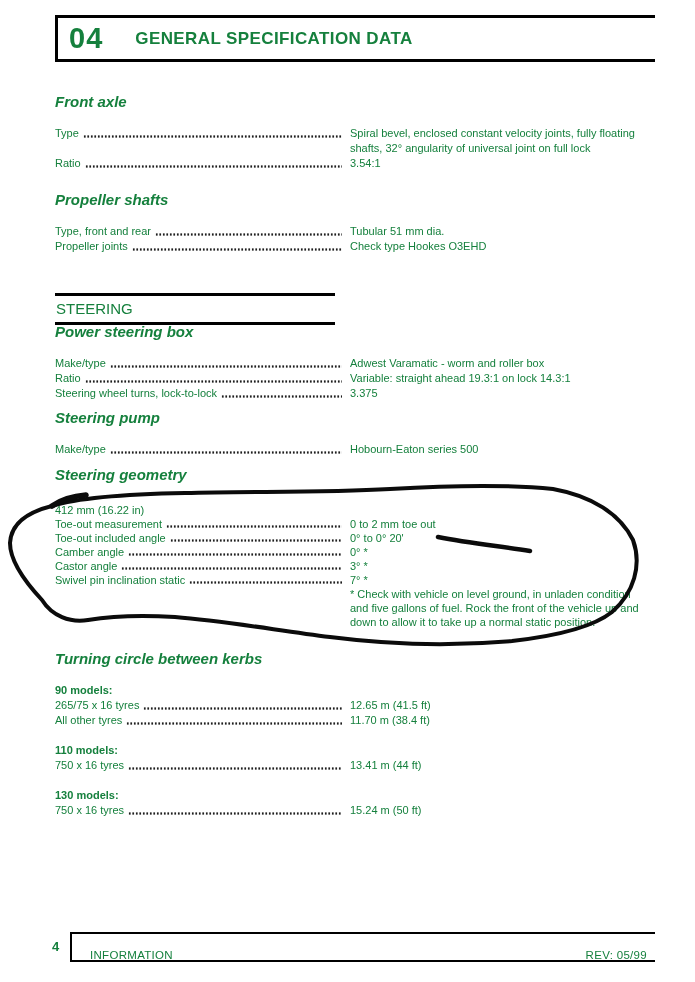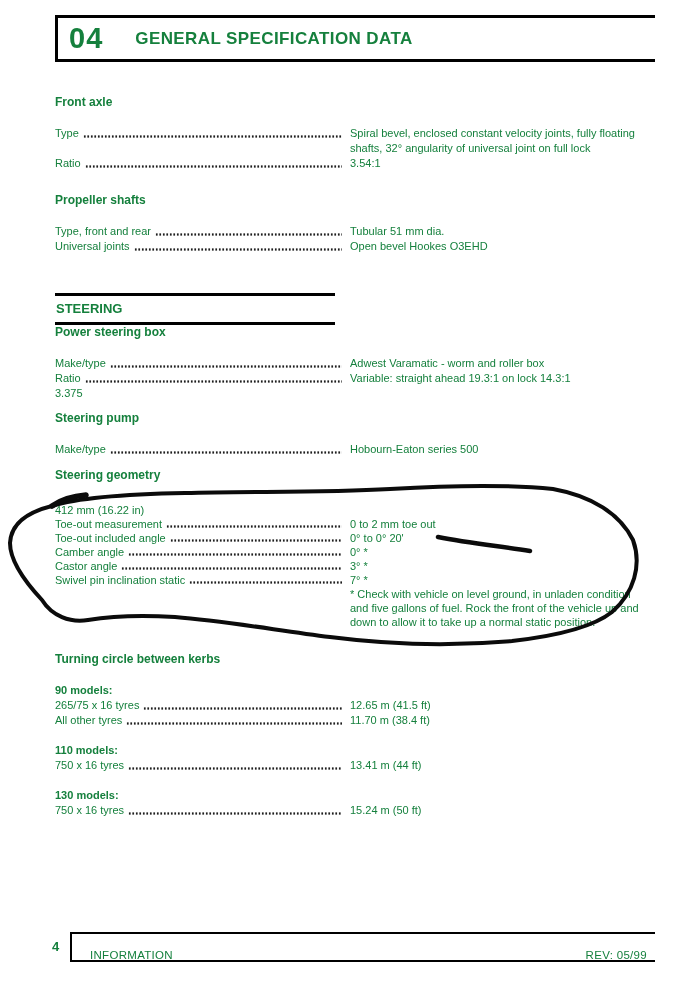--- a/index.html
+++ b/index.html
@@ -11,38 +11,38 @@
   .header-box{
     position:absolute;left:55px;top:15px;width:600px;height:47px;
     border-top:3px solid #000;border-bottom:3px solid #000;border-left:3px solid #000;
     display:flex;align-items:center;box-sizing:border-box;
   }
   .section-number{font-size:29px;font-weight:bold;margin-left:11px;letter-spacing:1px;}
   .header-title{font-size:17px;font-weight:bold;margin-left:32px;letter-spacing:.4px;}
 
   
   .sec{position:absolute;left:55px;width:600px;}
-  .sec-heading{font-size:12px;font-weight:bold;margin:0 0 17px 0;line-height:14px;}
+  .sec-heading{font-size:15px;font-weight:bold;margin:0 0 17px 0;line-height:14px;font-style:italic;}
   .tight .sec-heading{margin-bottom:21px;}
   .row{display:flex;align-items:flex-start;font-size:11px;line-height:15px;}
   .tight .row{line-height:14px;}
   .row-left{flex:0 0 295px;display:flex;min-width:0;}
   .row-label{white-space:nowrap;}
   .leader{
     flex:1;align-self:flex-end;height:3px;margin:0 8px 3px 4px;
     background-image:radial-gradient(circle,#1d1d1d 1px,transparent 1.25px);
     background-size:3.5px 3px;background-repeat:repeat-x;background-position:0 100%;
   }
   .row-value{flex:1;min-width:0;}
   .footnote{margin-left:295px;width:300px;font-size:11px;line-height:14px;}
 
   
   .divider{position:absolute;left:55px;width:280px;}
   .divider .rule{height:3px;background:#000;}
-  .divider-title{font-size:13px;font-weight:bold;padding:6px 1px 7px;line-height:13px;}
+  .divider-title{font-size:15px;font-weight:normal;padding:6px 1px 7px;line-height:13px;}
 
   
   .group{margin-top:15px;}
   .group:first-of-type{margin-top:14px;}
   .subheading{font-size:11px;font-weight:bold;line-height:15px;}
 
   
   .footer-page-number{position:absolute;left:52px;top:939px;font-size:13px;font-weight:bold;}
   .footer-box{
     position:absolute;left:70px;top:932px;width:585px;height:30px;box-sizing:border-box;
@@ -86,24 +86,24 @@
         <div class="sec-heading">Propeller shafts</div>
         <div class="row">
           <div class="row-left">
             <span class="row-label">Type, front and rear</span>
             <span class="leader"></span>
           </div>
           <div class="row-value">Tubular 51 mm dia.</div>
         </div>
         <div class="row">
           <div class="row-left">
-            <span class="row-label">Universal joints</span>
-            <span class="leader"></span>
-          </div>
-          <div class="row-value">Open bevel Hookes O3EHD</div>
+            <span class="row-label">Propeller joints</span>
+            <span class="leader"></span>
+          </div>
+          <div class="row-value">Check type Hookes O3EHD</div>
         </div>
       </div>
       <div class="divider" style="top: 293px;">
         <div class="rule"></div>
         <div class="divider-title">STEERING</div>
         <div class="rule"></div>
       </div>
       <div class="sec" style="top: 325px;">
         <div class="sec-heading">Power steering box</div>
         <div class="row">
@@ -114,20 +114,24 @@
           <div class="row-value">Adwest Varamatic - worm and roller box</div>
         </div>
         <div class="row">
           <div class="row-left">
             <span class="row-label">Ratio</span>
             <span class="leader"></span>
           </div>
           <div class="row-value">Variable: straight ahead 19.3:1 on lock 14.3:1</div>
         </div>
         <div class="row">
+          <div class="row-left">
+            <span class="row-label">Steering wheel turns, lock-to-lock</span>
+            <span class="leader"></span>
+          </div>
           <div class="row-value">3.375</div>
         </div>
       </div>
       <div class="sec" style="top: 411px;">
         <div class="sec-heading">Steering pump</div>
         <div class="row">
           <div class="row-left">
             <span class="row-label">Make/type</span>
             <span class="leader"></span>
           </div>

